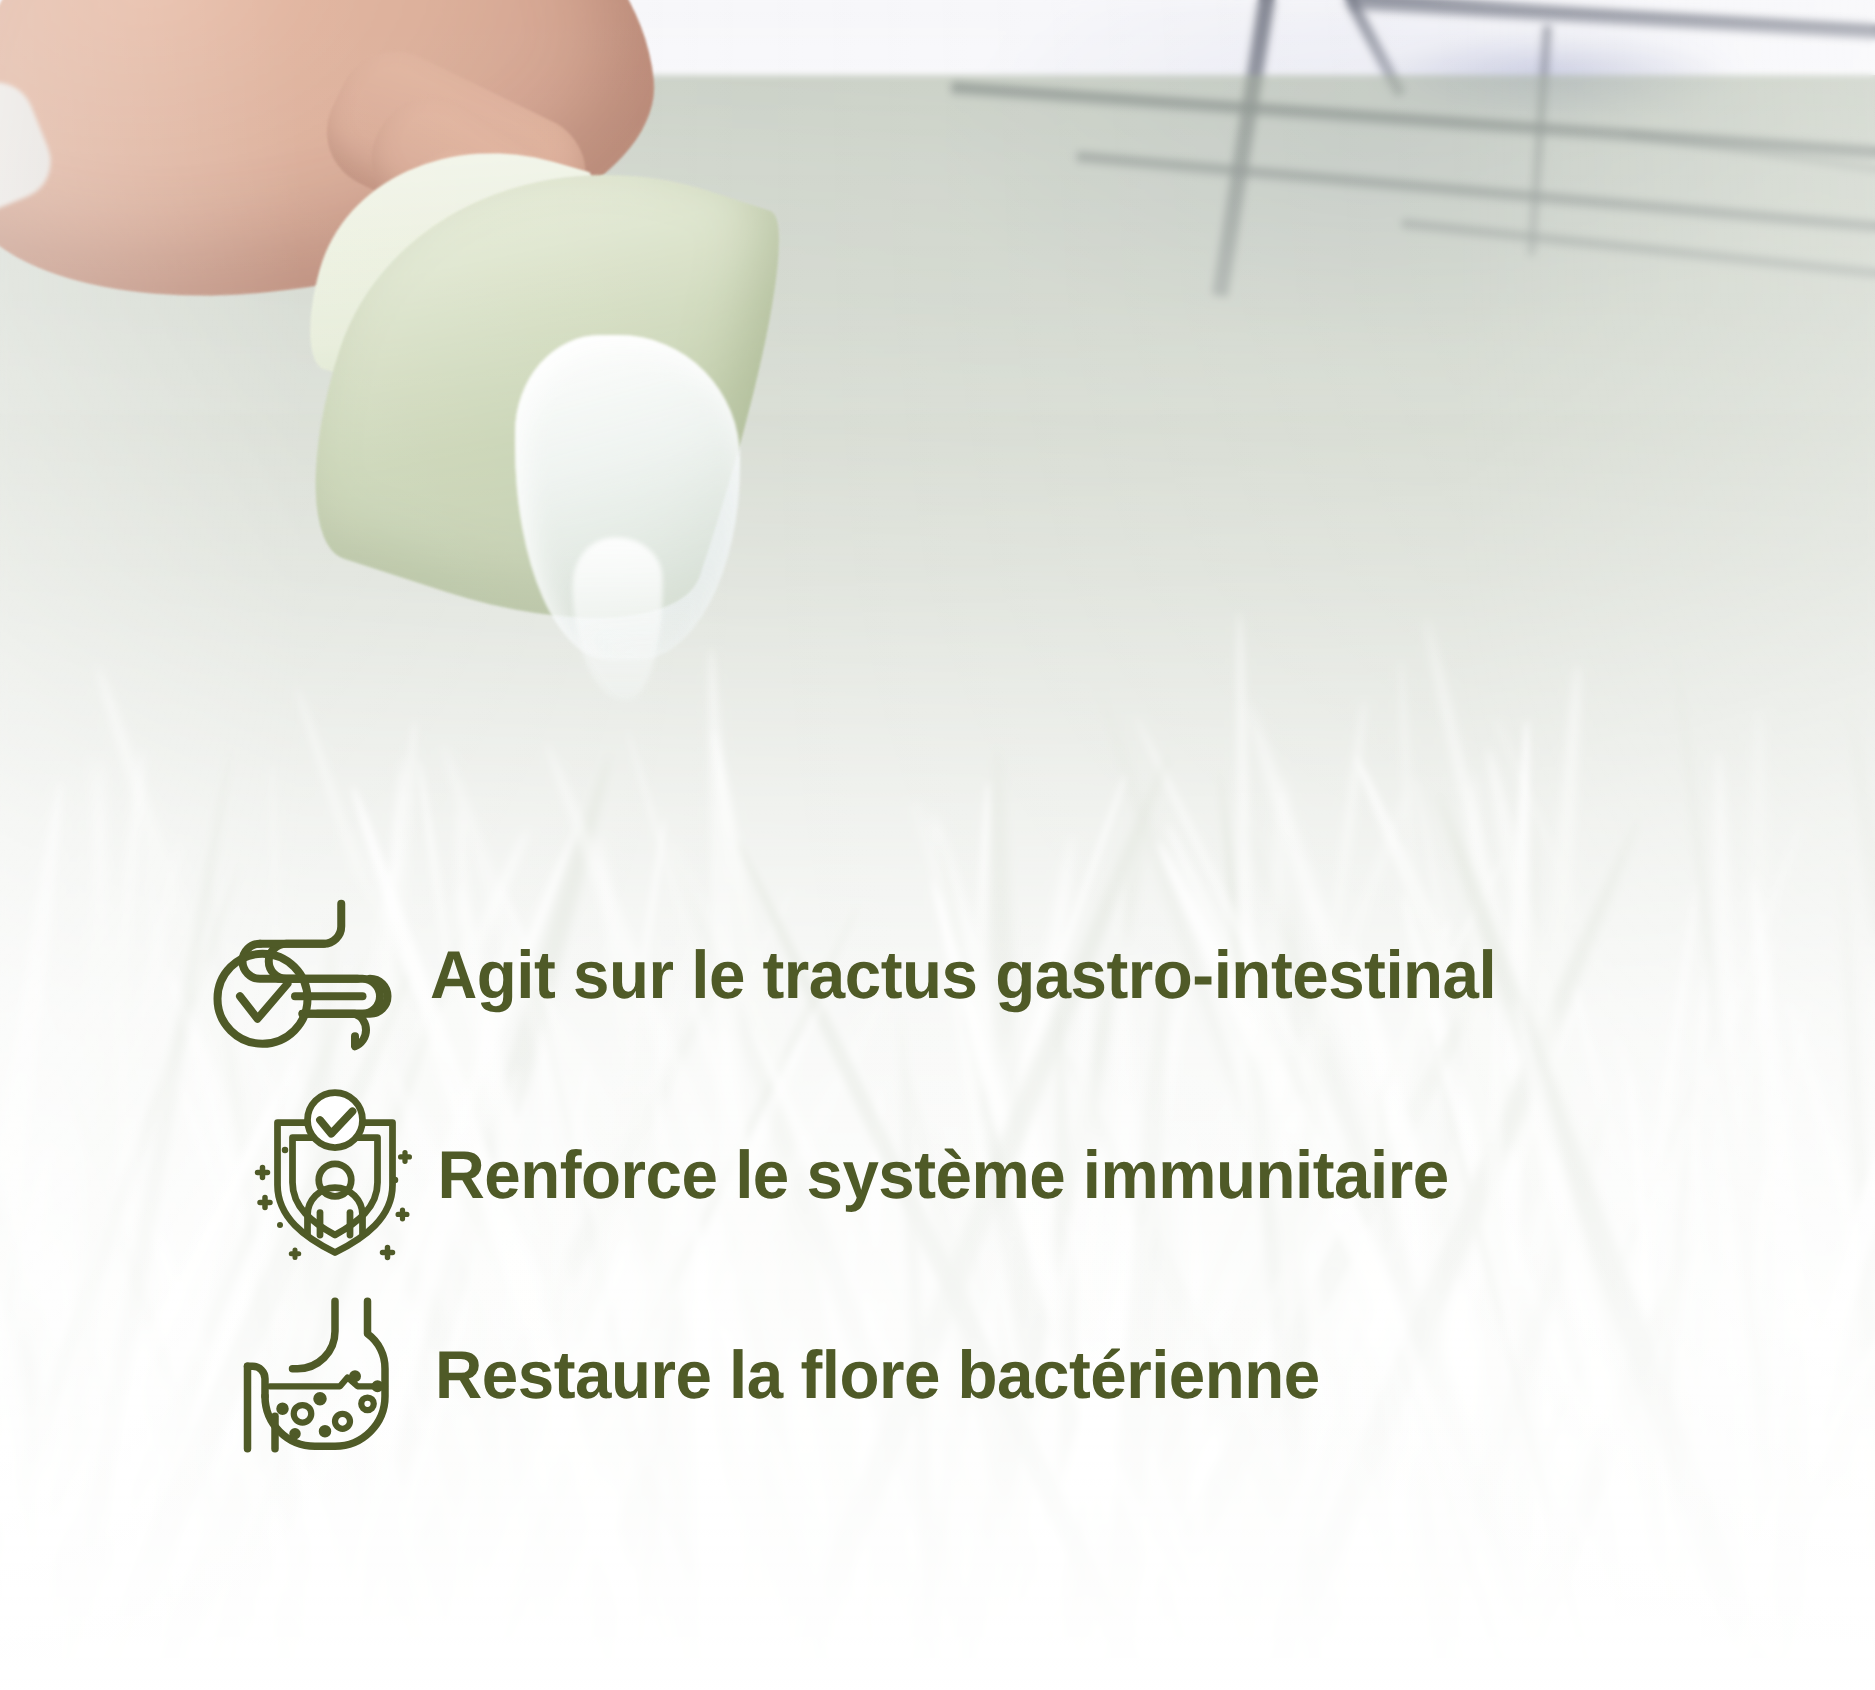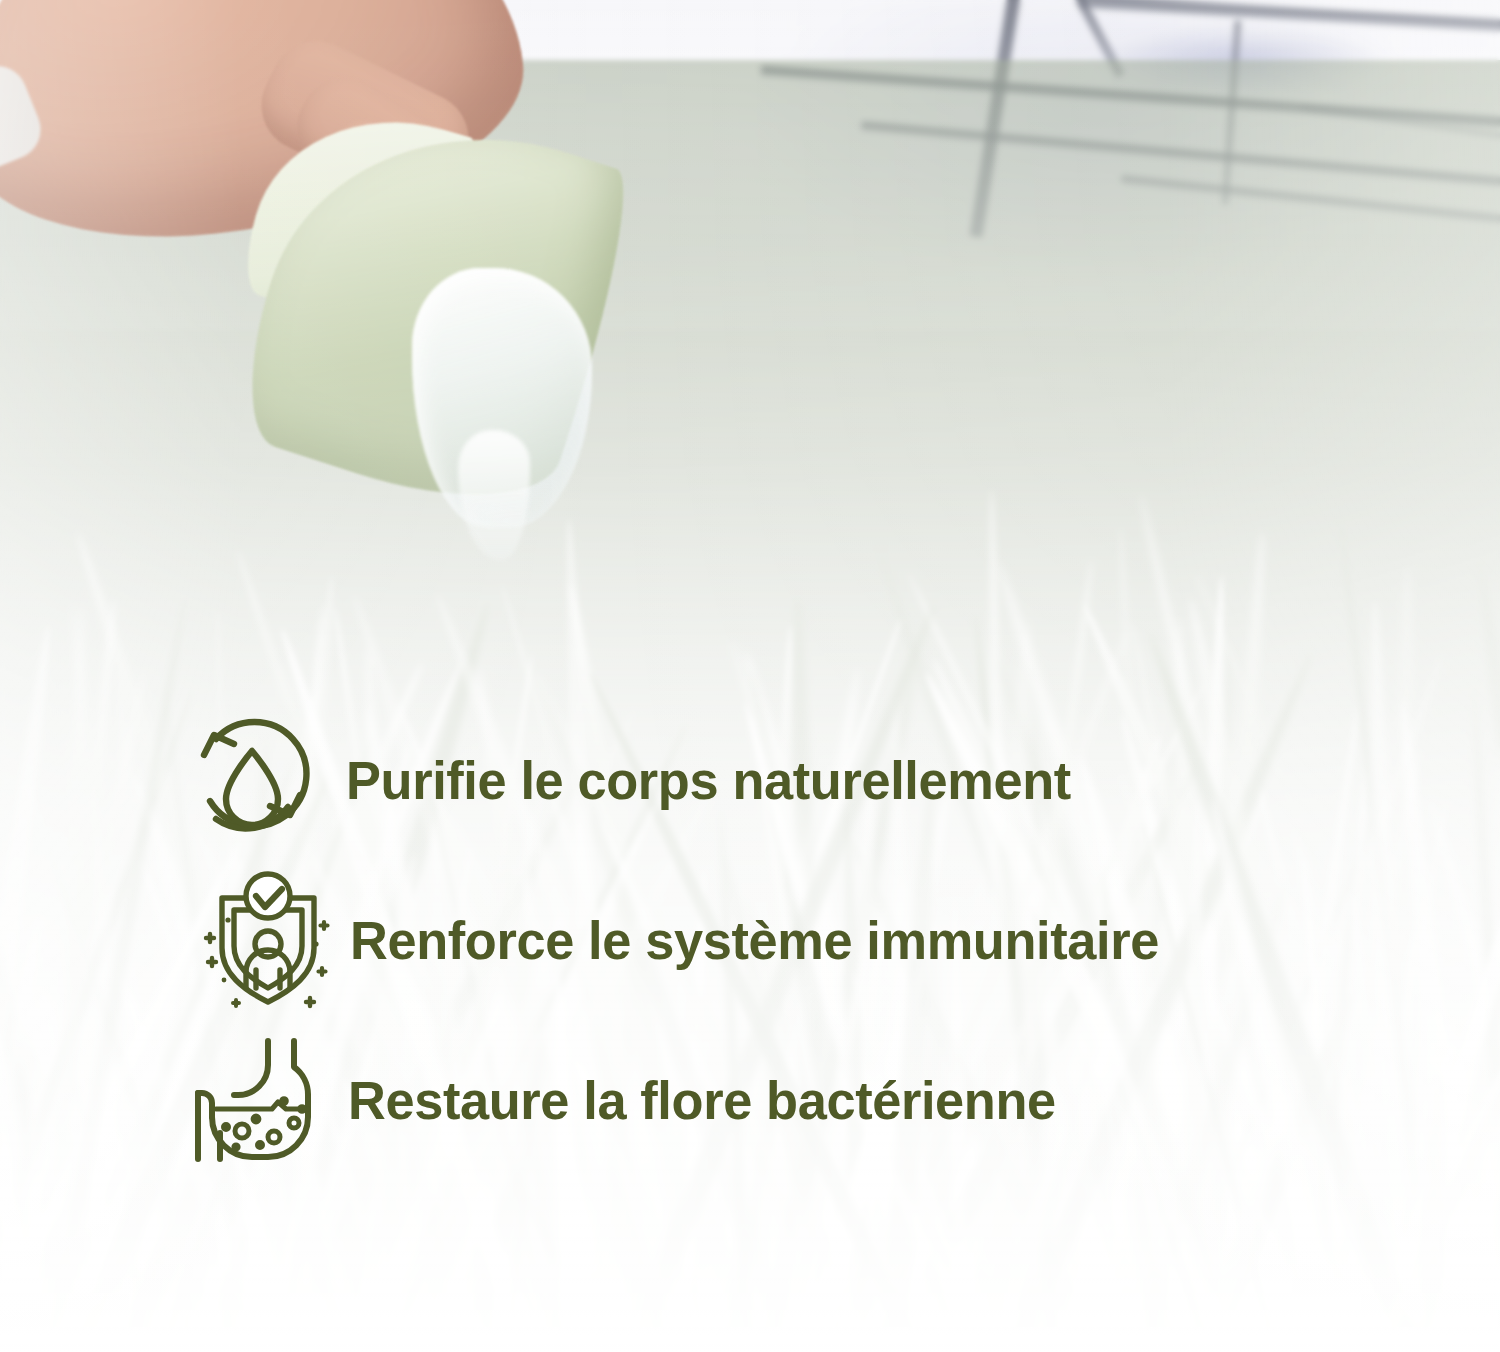--- a/index.html
+++ b/index.html
@@ -635,37 +635,39 @@
       <div class="gel"></div>
       <div class="gel2"></div>
     </div>
 
     <div class="wash"></div>
     <div class="wash-side"></div>
   </div>
 
   <div class="benefits">
 
-
-    <div class="benefit-row row-2">
+    <div class="benefit-row row-1">
       <div class="benefit-icon">
-        <svg width="140" height="130" viewBox="0 0 140 130" fill="none" stroke="#4f5a27" stroke-width="6.4" stroke-linecap="round" stroke-linejoin="round">
-
-          <path d="M34 24 A52 52 0 1 1 28 86"></path>
-          <path d="M106 92 A52 52 0 0 1 34 104"></path>
-
-          <path d="M22 40 L32 20 L52 29"></path>
-
-          <path d="M118 80 L108 100 L88 91"></path>
-
-          <path d="M70 36 C70 36 44 66 44 84 a26 26 0 0 0 52 0 C96 66 70 36 70 36 Z"></path>
+        <svg width="150" height="130" viewBox="0 0 150 130" fill="none" stroke="#4f5a27" stroke-width="6.4" stroke-linecap="round" stroke-linejoin="round">
+
+          <path d="M105 8 V26 a14 14 0 0 1 -14 14 H61 a14 14 0 0 0 0 28 H122 a14 14 0 0 1 0 28 H74"></path>
+          <path d="M40 40 H91"></path>
+          <path d="M128 68 a14 14 0 0 1 0 28 H86"></path>
+          <path d="M74 96 H116 a14 14 0 0 1 0 26 V114"></path>
+          <path d="M40 40 a14 14 0 0 0 0 28 H70"></path>
+          <path d="M55 68 H118"></path>
+          <path d="M68 82 H122"></path>
+
+          <circle cx="42" cy="84" r="36"></circle>
+          <path d="M24 82 l14 18 l24 -28"></path>
         </svg>
       </div>
-      <div class="benefit-text">Purifie le corps naturellement</div>
+      <div class="benefit-text">Agit sur le tractus gastro-intestinal</div>
     </div>
+
 
     <div class="benefit-row row-4">
       <div class="benefit-icon">
         <svg width="140" height="132" viewBox="0 0 140 132" fill="none" stroke="#4f5a27" stroke-width="5.4" stroke-linecap="round" stroke-linejoin="round">
 
           <path d="M24 24 H116 V74 c0 26 -22 42 -46 54 C46 116 24 100 24 74 Z"></path>
 
           <path d="M36 36 H104 V72 c0 20 -16 32 -34 42 C52 104 36 92 36 72 Z"></path>
 
           <circle cx="70" cy="70" r="13"></circle>

